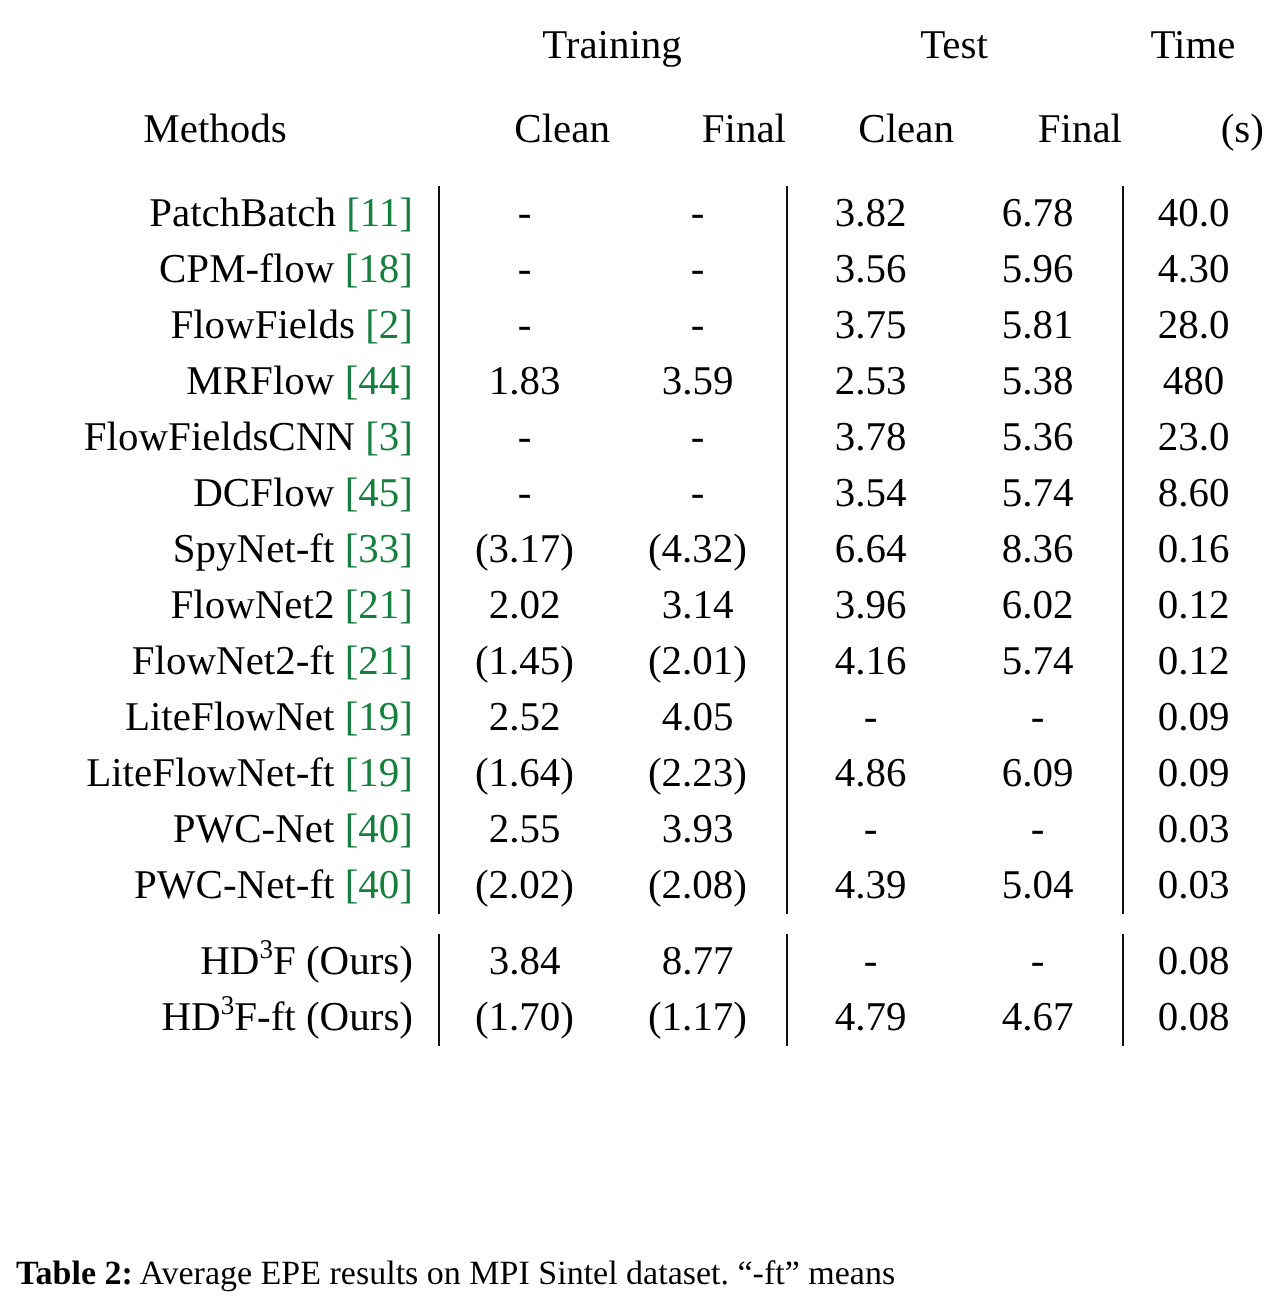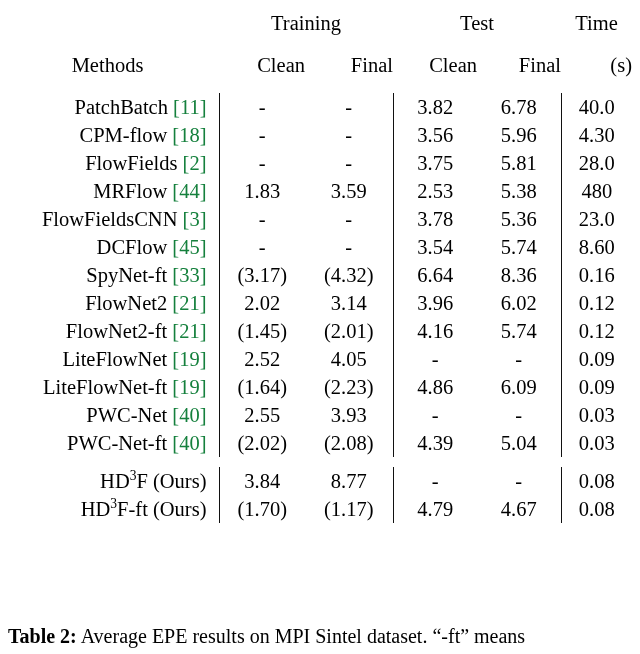--- a/index.html
+++ b/index.html
@@ -105,21 +105,21 @@
 
   .cite { color: #15803d; }
   .bold { font-weight: bold; }
   .sup  { font-size: 0.66em; vertical-align: super; line-height: 0; }
 
   .caption {
     position: absolute;
     left: 8px;
     top: 624px;
     width: 624px;
-    font-size: 20px;
+    font-size: 17px;
     line-height: 25px;
     text-align: left;
   }
   .caption .lbl { font-weight: bold; }
 </style>
 </head>
 <body>
 
 <div id="page">
 

